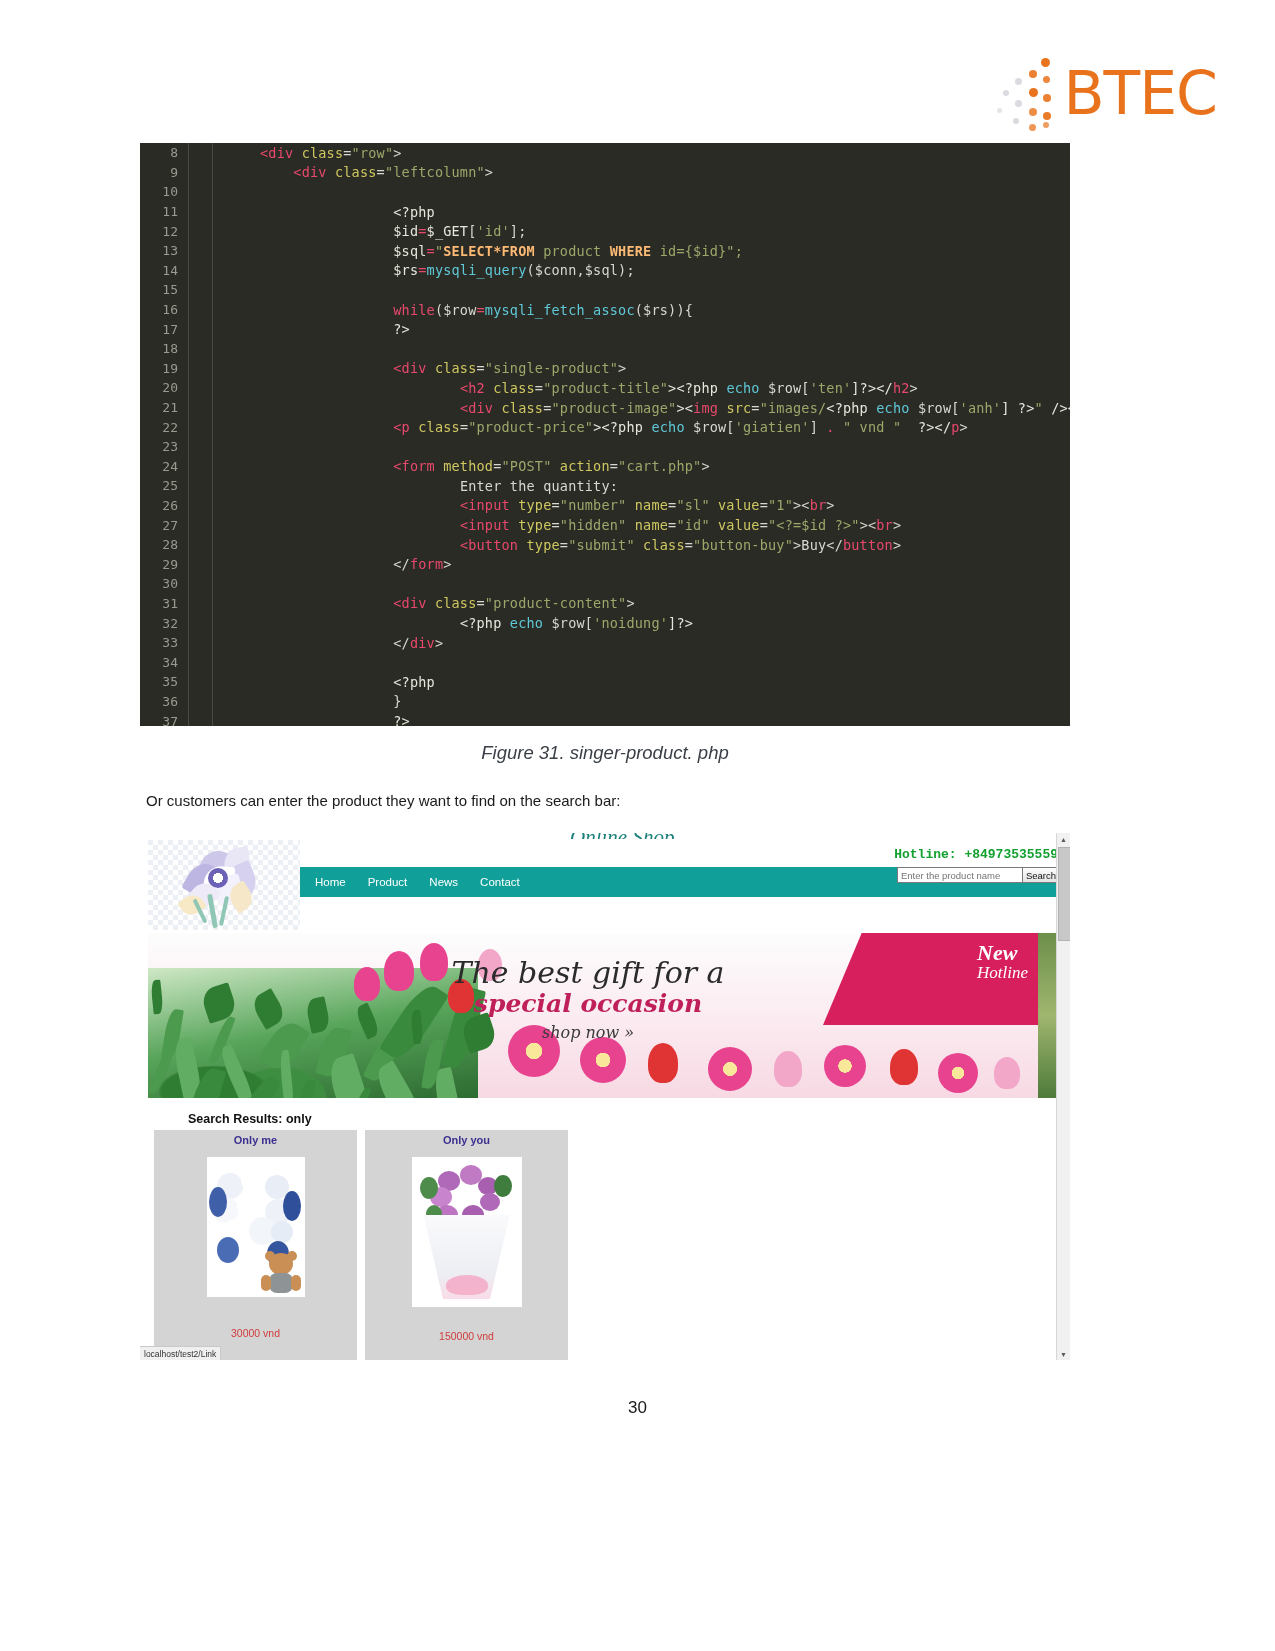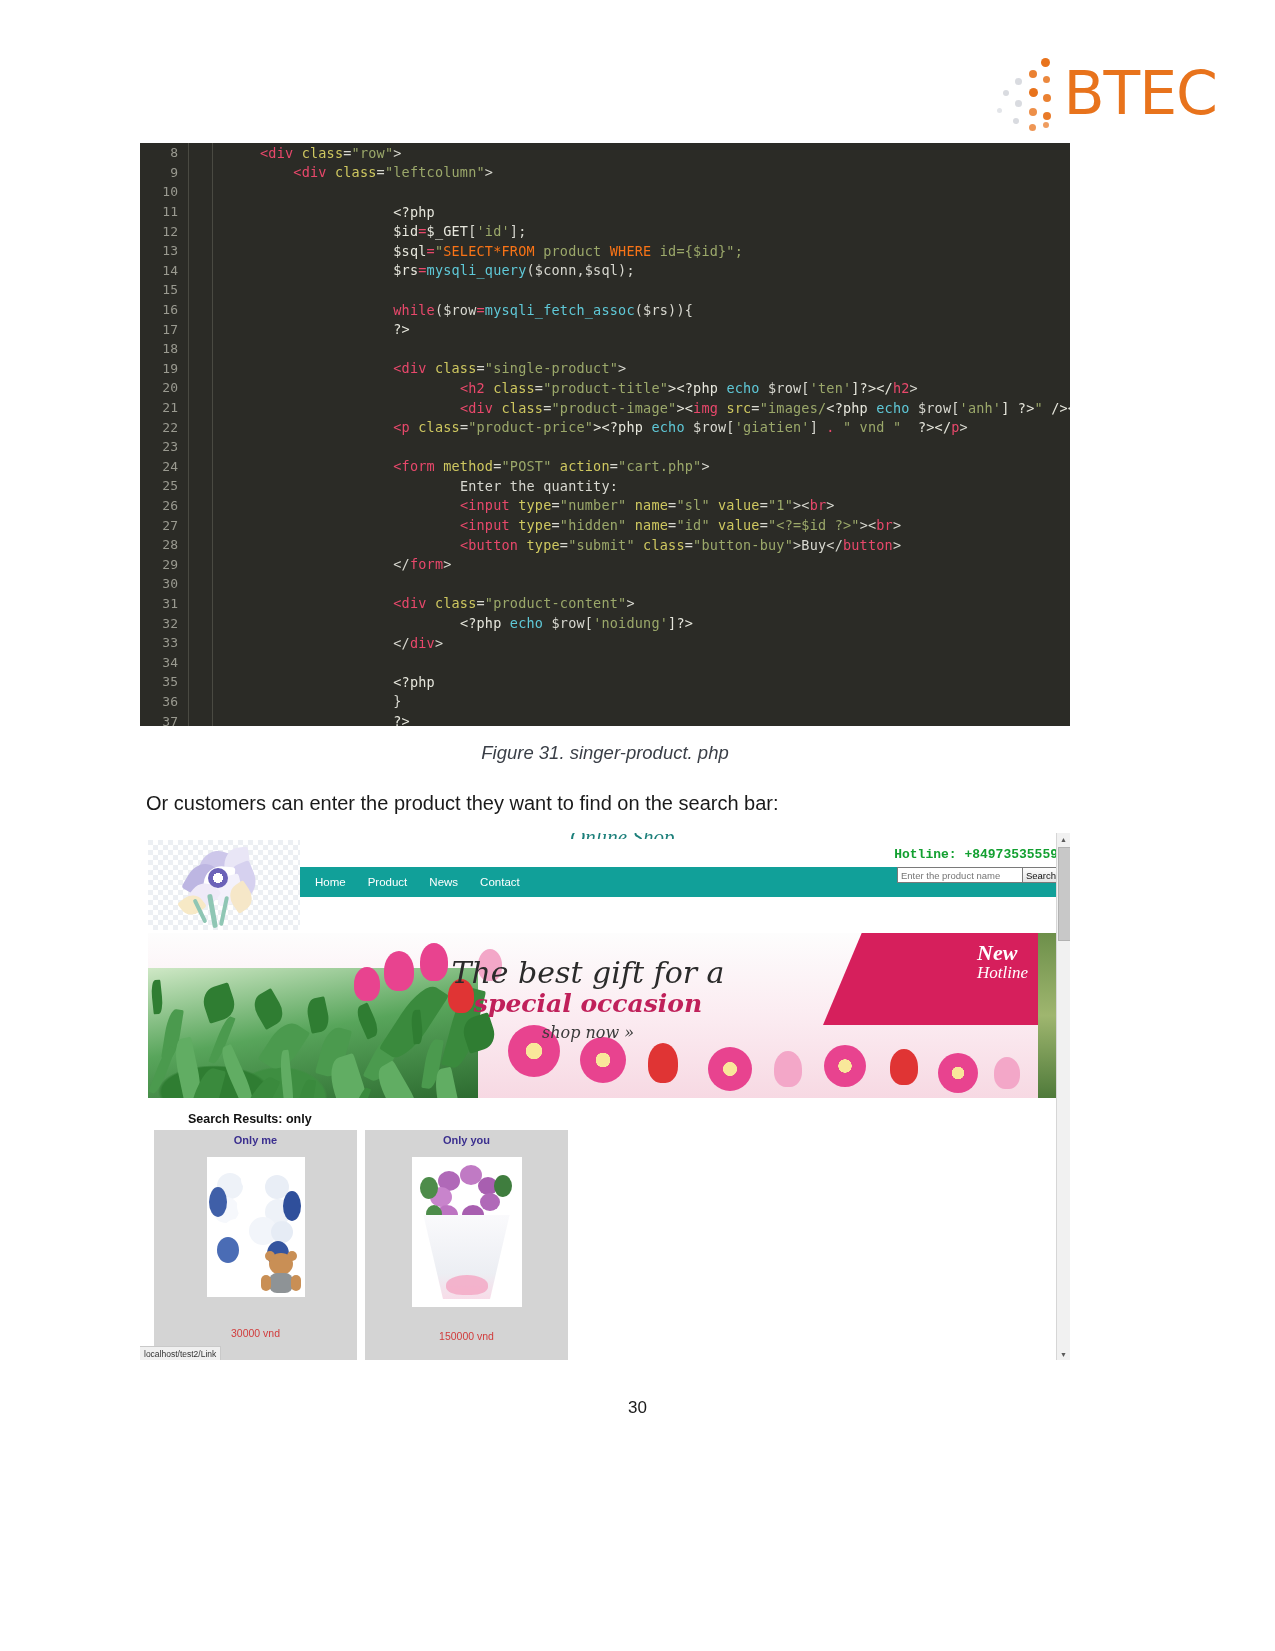--- a/index.html
+++ b/index.html
@@ -95,41 +95,41 @@
     white-space: pre;
     letter-spacing: 0.2px;
   }
   .t-tag { color: #e8486b; }
   .t-attr { color: #cfc860; }
   .t-str { color: #9ba86a; }
   .t-php { color: #e6e6dc; }
   .t-kw { color: #e8486b; }
   .t-fn { color: #5fc9d8; }
   .t-var { color: #e6e6dc; }
-  .t-sql { color: #f97316; }
+  .t-sql { color: #fdba74; font-weight: bold; }
   .t-plain { color: #d8d8d0; }
 
   
   .figure-caption {
     position: absolute;
     left: 140px;
     top: 742px;
     width: 930px;
     text-align: center;
     font-family: "Liberation Sans", sans-serif;
     font-style: italic;
     font-size: 18.5px;
     color: #3a3f47;
   }
   .body-paragraph {
     position: absolute;
     left: 146px;
     top: 792px;
     font-family: "Liberation Sans", sans-serif;
-    font-size: 20px;
+    font-size: 15px;
     color: #1a1a1a;
   }
 
   
   .browser-shot {
     position: absolute;
     left: 140px;
     top: 833px;
     width: 930px;
     height: 527px;

